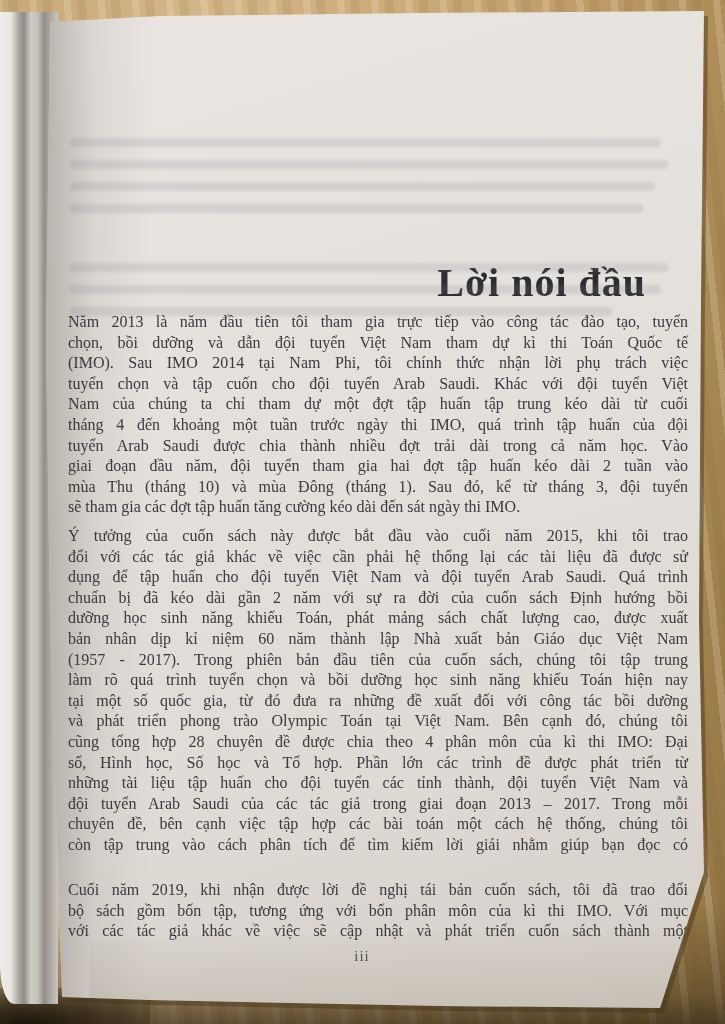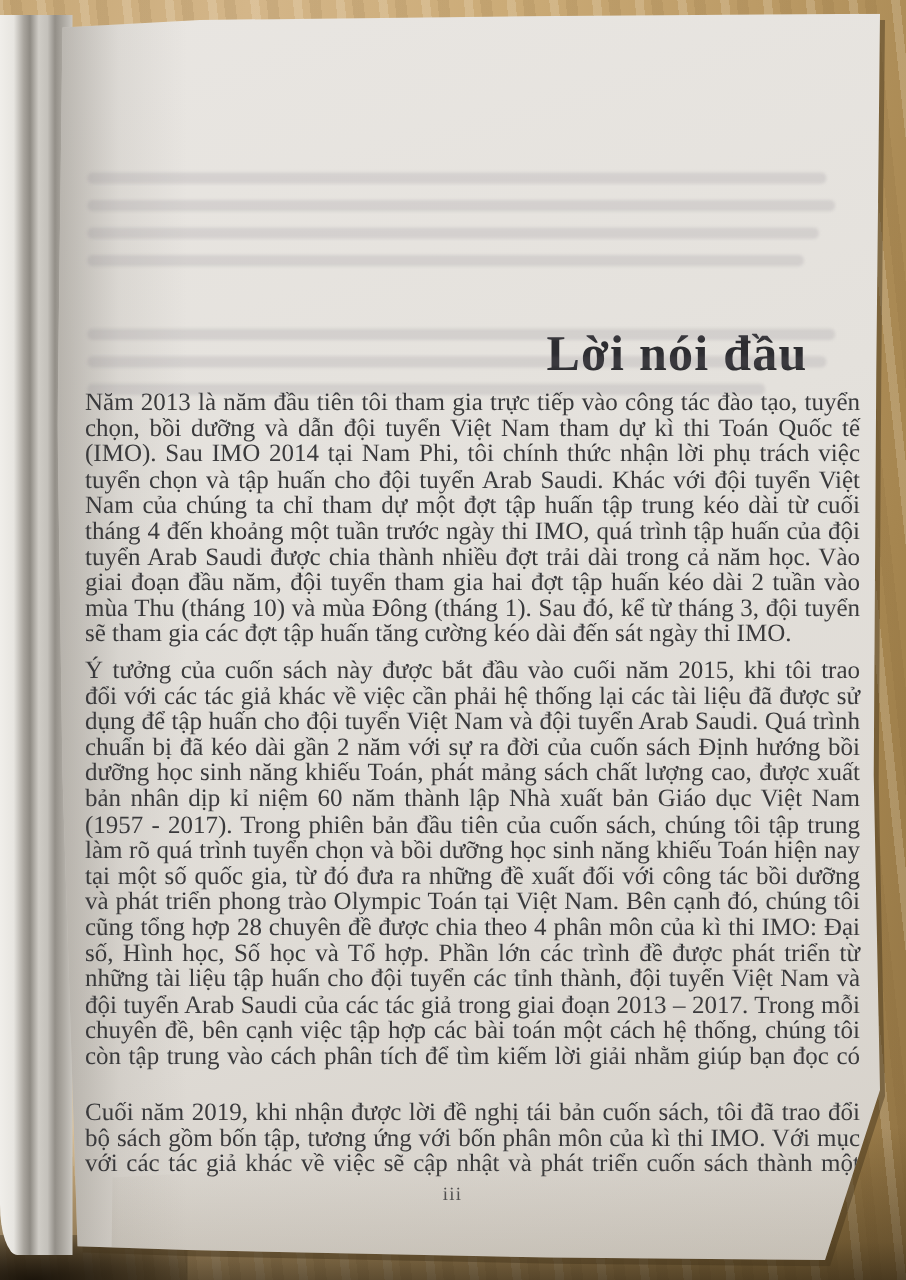--- a/index.html
+++ b/index.html
@@ -58,21 +58,21 @@
     text-align:right;padding-right:42px;box-sizing:border-box;
     font-size:40px;line-height:50px;font-weight:700;color:#2d2d31;
     letter-spacing:1px;
     margin-top:44px;
   }
   .para{position:absolute;left:0;width:620px;}
   .p1{top:312px;}
   .p2{top:526px;}
   .p3{top:880px;}
   .line{
-    height:20.6px;line-height:20.6px;font-size:20px;
+    height:20.6px;line-height:20.6px;font-size:16px;
     text-align:justify;text-align-last:justify;
     white-space:normal;overflow:visible;
   }
   .para.short-last .line:last-child{text-align-last:left;font-family:Liberation Serif, serif;}
   .pageno{
     position:absolute;left:0;top:948px;width:620px;text-align:center;
     transform:translateX(-16px);
     font-size:15px;color:#4c4c4e;letter-spacing:1px;
   }
   
@@ -116,21 +116,21 @@
       <div class="ghost g2">
         <div class="gl"></div>
         <div class="gl"></div>
         <div class="gl"></div>
       </div>
 
       <div class="para p1 short-last">
           <div class="line">Năm 2013 là năm đầu tiên tôi tham gia trực tiếp vào công tác đào tạo, tuyển</div>
           <div class="line">chọn, bồi dưỡng và dẫn đội tuyển Việt Nam tham dự kì thi Toán Quốc tế</div>
           <div class="line">(IMO). Sau IMO 2014 tại Nam Phi, tôi chính thức nhận lời phụ trách việc</div>
-          <div class="line">tuyển chọn và tập huấn cho đội tuyển Arab Saudi. Khác với đội tuyển Việt</div>
+          <div class="line">tuyển chọn và tập cuốn cho đội tuyển Arab Saudi. Khác với đội tuyển Việt</div>
           <div class="line">Nam của chúng ta chỉ tham dự một đợt tập huấn tập trung kéo dài từ cuối</div>
           <div class="line">tháng 4 đến khoảng một tuần trước ngày thi IMO, quá trình tập huấn của đội</div>
           <div class="line">tuyển Arab Saudi được chia thành nhiều đợt trải dài trong cả năm học. Vào</div>
           <div class="line">giai đoạn đầu năm, đội tuyển tham gia hai đợt tập huấn kéo dài 2 tuần vào</div>
           <div class="line">mùa Thu (tháng 10) và mùa Đông (tháng 1). Sau đó, kể từ tháng 3, đội tuyển</div>
           <div class="line">sẽ tham gia các đợt tập huấn tăng cường kéo dài đến sát ngày thi IMO.</div>
         </div>
 
       <div class="para p2">
           <div class="line">Ý tưởng của cuốn sách này được bắt đầu vào cuối năm 2015, khi tôi trao</div>

